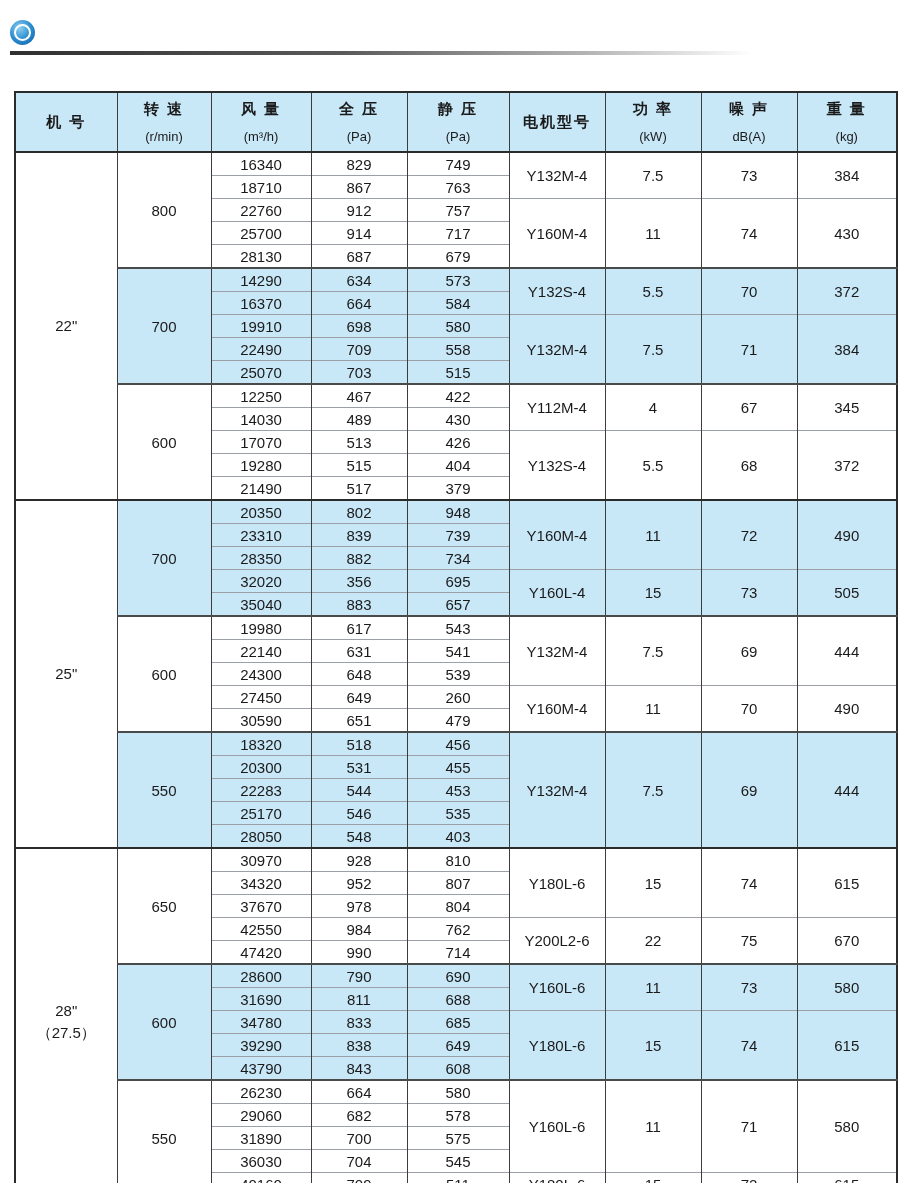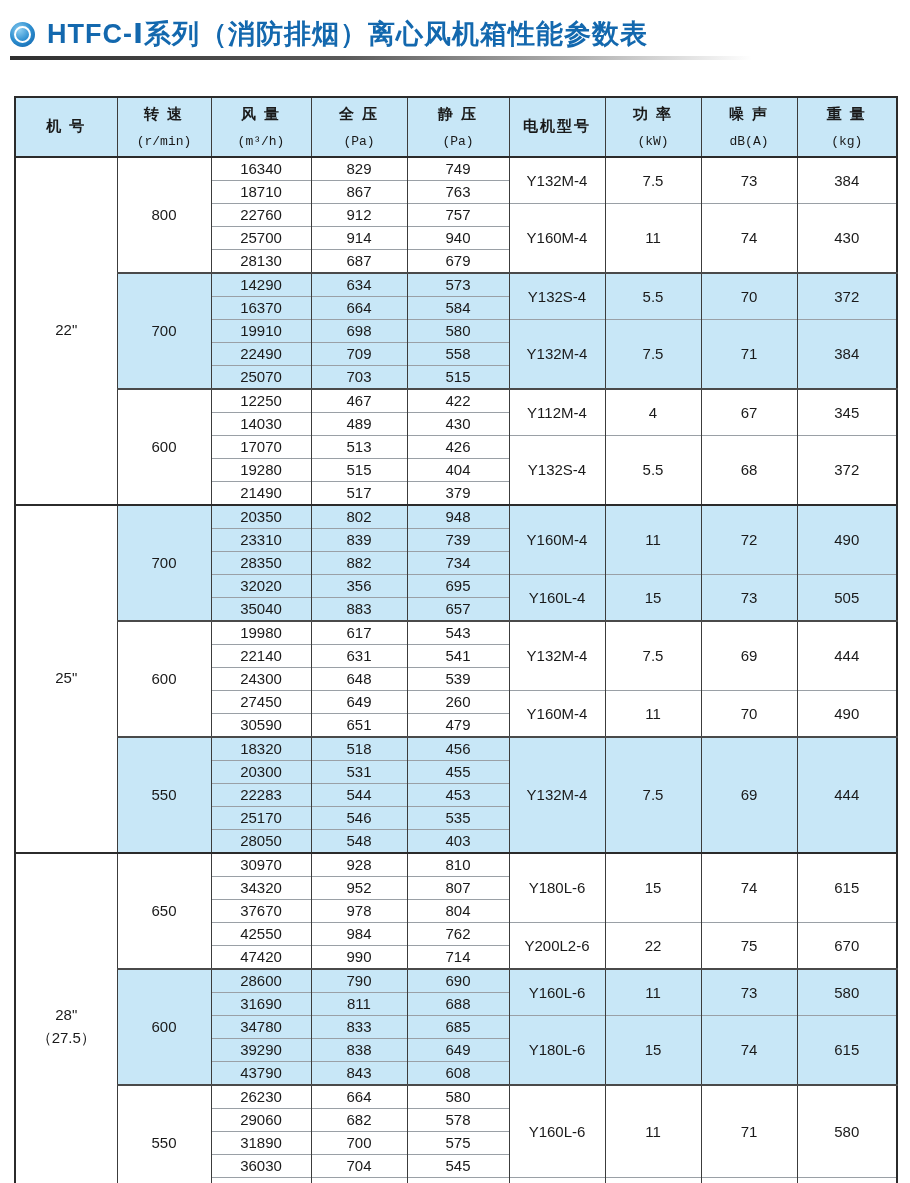--- a/index.html
+++ b/index.html
@@ -16,34 +16,33 @@
   .title-underline{margin:6px 0 0 10px;height:4px;width:742px;
     background:linear-gradient(90deg,#2f2f2f 0%,#5a5a5a 45%,#b5b5b5 78%,rgba(220,220,220,0));}
 
   
   .tbl-wrap{margin:36px 0 0 14px;}
   table{border-collapse:collapse;table-layout:fixed;width:882px;border:2px solid #2b2b2b;}
   th,td{text-align:center;vertical-align:middle;border-left:1px solid #3c3c3c;padding:0;}
   th:first-child,td.size-cell{border-left:none;}
   thead th{height:58px;background:var(--shade,#c8e7f7);border-bottom:2px solid #2b2b2b;font-weight:bold;}
   .hl{font-size:15px;letter-spacing:2px;}
-  .hs{font-size:13px;font-weight:normal;margin-top:10px;font-family:Liberation Mono, monospace;}
+  .hs{font-size:13px;font-weight:normal;margin-top:10px;}
   tbody td{height:22px;font-size:15px;border-top:1px solid #9aa0a6;background:#ffffff;}
   tbody td.shade{background:var(--shade,#c8e7f7);}
   tbody tr.group-start td{border-top:2px solid #4a4a4a;}
   tbody tr.block-start td{border-top:2px solid #2b2b2b;}
   td.size-cell{background:#ffffff;font-size:15px;line-height:1.5;}
 </style>
 </head>
 <body>
 
 <div class="page">
   <div class="title-row">
     <span class="bullet"></span>
-    <span class="page-title">HTFC-Ⅰ系列（消防排烟）离心风机箱性能参数表</span>
   </div>
   <div class="title-underline"></div>
 
   <div class="tbl-wrap">
     <table>
       <colgroup>
         <col style="width:102px">
           <col style="width:94px">
           <col style="width:100px">
         <col style="width:96px">
@@ -115,21 +114,21 @@
             <td>912</td>
             <td>757</td>
             <td rowspan="3">Y160M-4</td>
             <td rowspan="3">11</td>
             <td rowspan="3">74</td>
             <td rowspan="3">430</td>
           </tr>
           <tr>
             <td>25700</td>
             <td>914</td>
-            <td>940</td>
+            <td>717</td>
           </tr>
           <tr>
             <td>28130</td>
             <td>687</td>
             <td>679</td>
           </tr>
           <tr class="group-start">
             <td rowspan="5" class="shade">700</td>
             <td class="shade">14290</td>
             <td class="shade">634</td>

